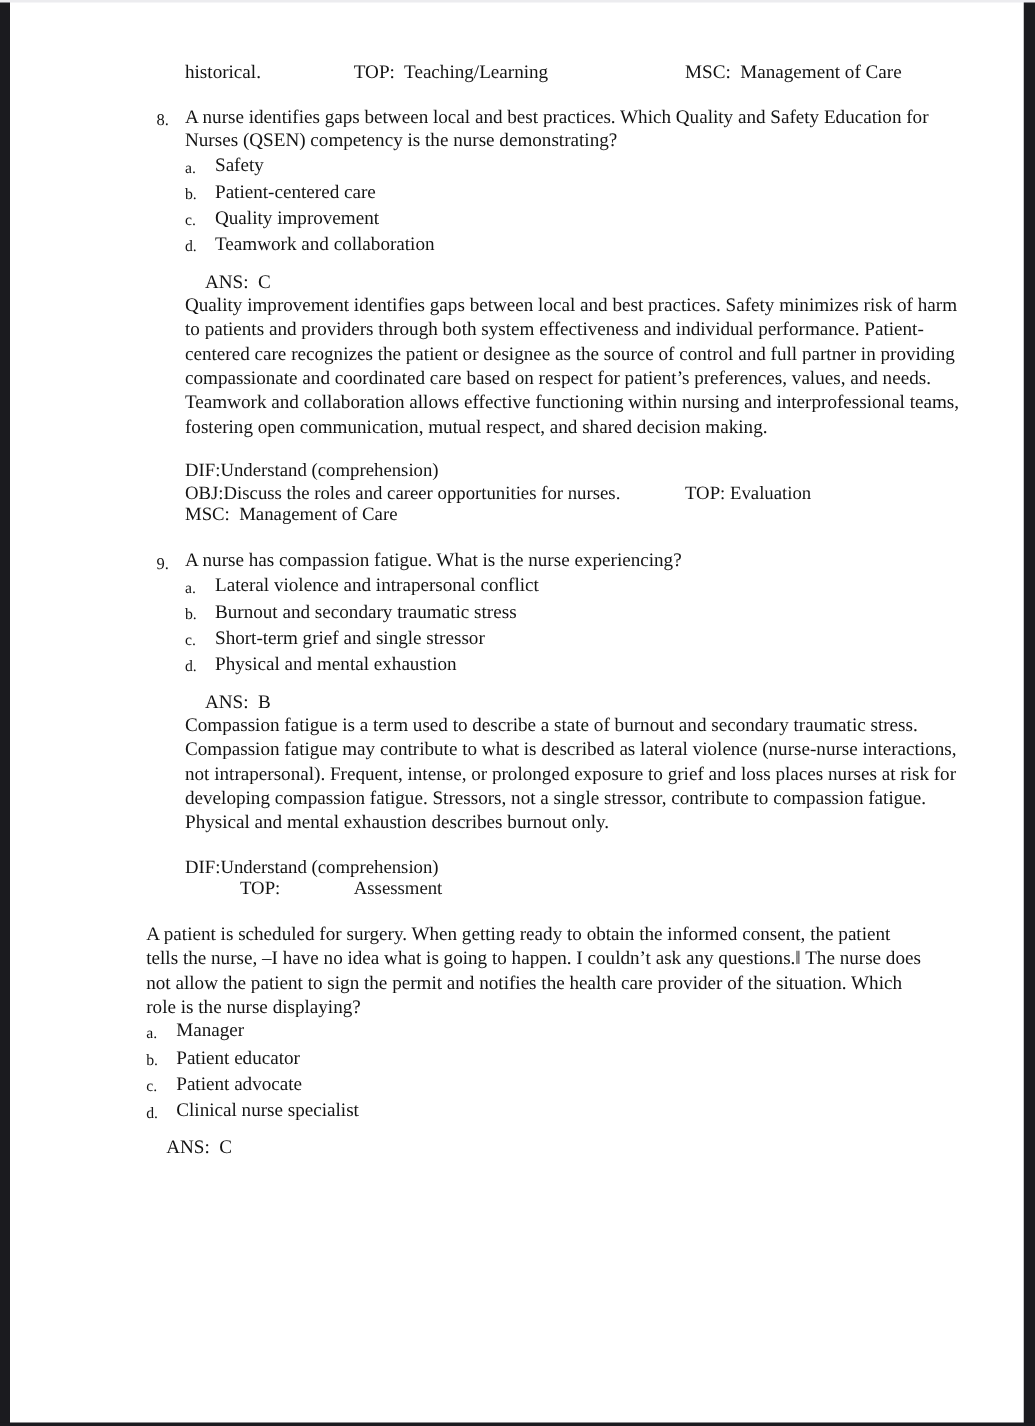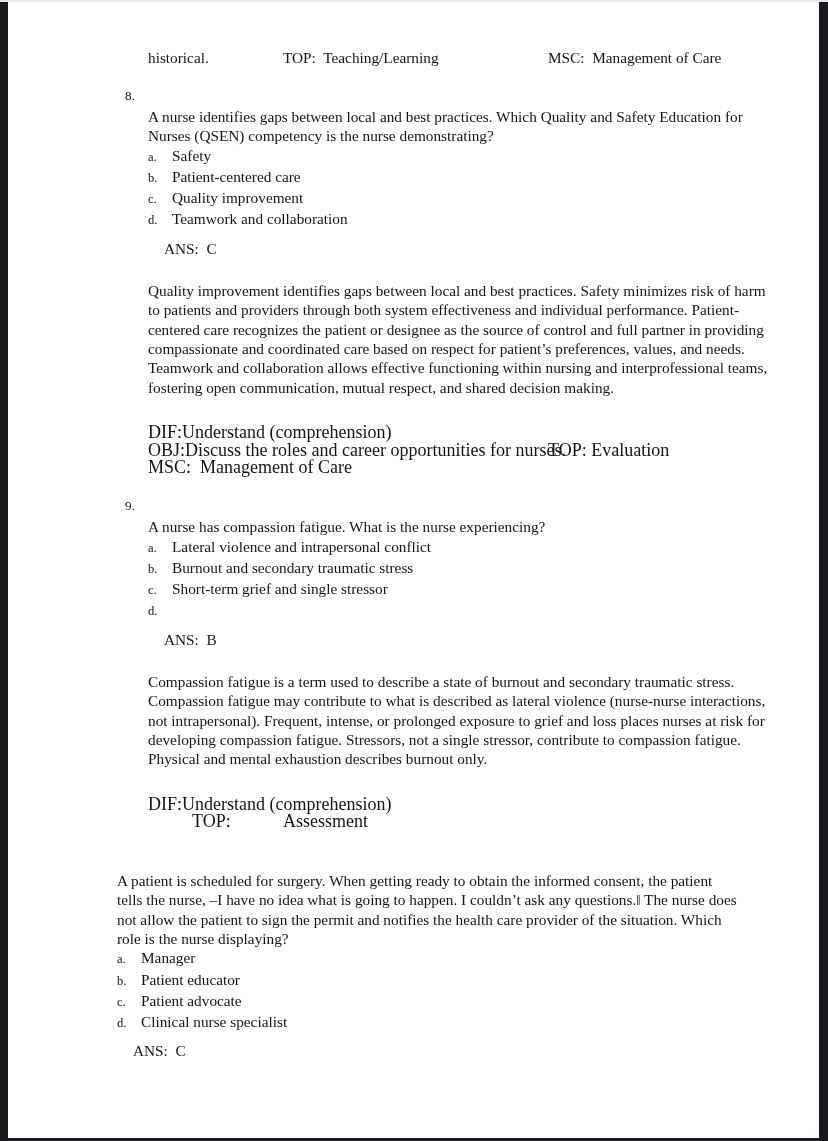--- a/index.html
+++ b/index.html
@@ -20,30 +20,30 @@
   }
   .header-line{position:relative;height:19px;margin-left:31px;width:630px;}
   .tag-seg{position:absolute;top:0;white-space:pre;}
 
   .question{display:flex;margin-top:17px;}
   .qnum{
     flex:0 0 31px;box-sizing:border-box;text-align:right;padding-right:13px;
     font-size:13.2px;padding-top:2px;
   }
   .qbody{width:622px;}
-  .qtext{white-space:pre-wrap;width:622px;margin-top:23px;}
+  .qtext{white-space:pre-wrap;width:622px;}
 
   .opt-row{display:flex;}
   .opt-letter{flex:0 0 24px;font-size:12.6px;padding-top:2px;box-sizing:border-box;}
   .opt-text{white-space:pre-wrap;}
 
   .ans-block{margin-top:8px;}
   .ans-line{white-space:pre;margin-left:16px;}
 
-  .tag-block{margin-top:27px;font-size:18px;line-height:17.8px;text-decoration:underline;}
+  .tag-block{margin-top:18px;font-size:15px;line-height:17.8px;text-decoration:underline;}
   .tag-line{position:relative;height:17.8px;width:622px;}
 </style>
 </head>
 <body>
 
 <div class="edge edge-left"></div>
 <div class="edge edge-right"></div>
 <div class="edge edge-bottom"></div>
 <div class="edge edge-top"></div>
 
@@ -106,20 +106,21 @@
             <div class="opt-row">
               <span class="opt-letter">b.</span>
               <span class="opt-text">Burnout and secondary traumatic stress</span>
             </div>
             <div class="opt-row">
               <span class="opt-letter">c.</span>
               <span class="opt-text">Short-term grief and single stressor</span>
             </div>
             <div class="opt-row">
               <span class="opt-letter">d.</span>
+              <span class="opt-text">Physical and mental exhaustion</span>
             </div>
           </div>
           <div class="ans-block">
             <div class="ans-line">ANS:  B</div>
             <div class="qtext">Compassion fatigue is a term used to describe a state of burnout and secondary traumatic stress. Compassion fatigue may contribute to what is described as lateral violence (nurse-nurse interactions, not intrapersonal). Frequent, intense, or prolonged exposure to grief and loss places nurses at risk for developing compassion fatigue. Stressors, not a single stressor, contribute to compassion fatigue. Physical and mental exhaustion describes burnout only.</div>
           </div>
           <div class="tag-block">
             <div class="tag-line">
               <span class="tag-seg" style="left: 0px;">DIF:Understand (comprehension)</span>
             </div>

